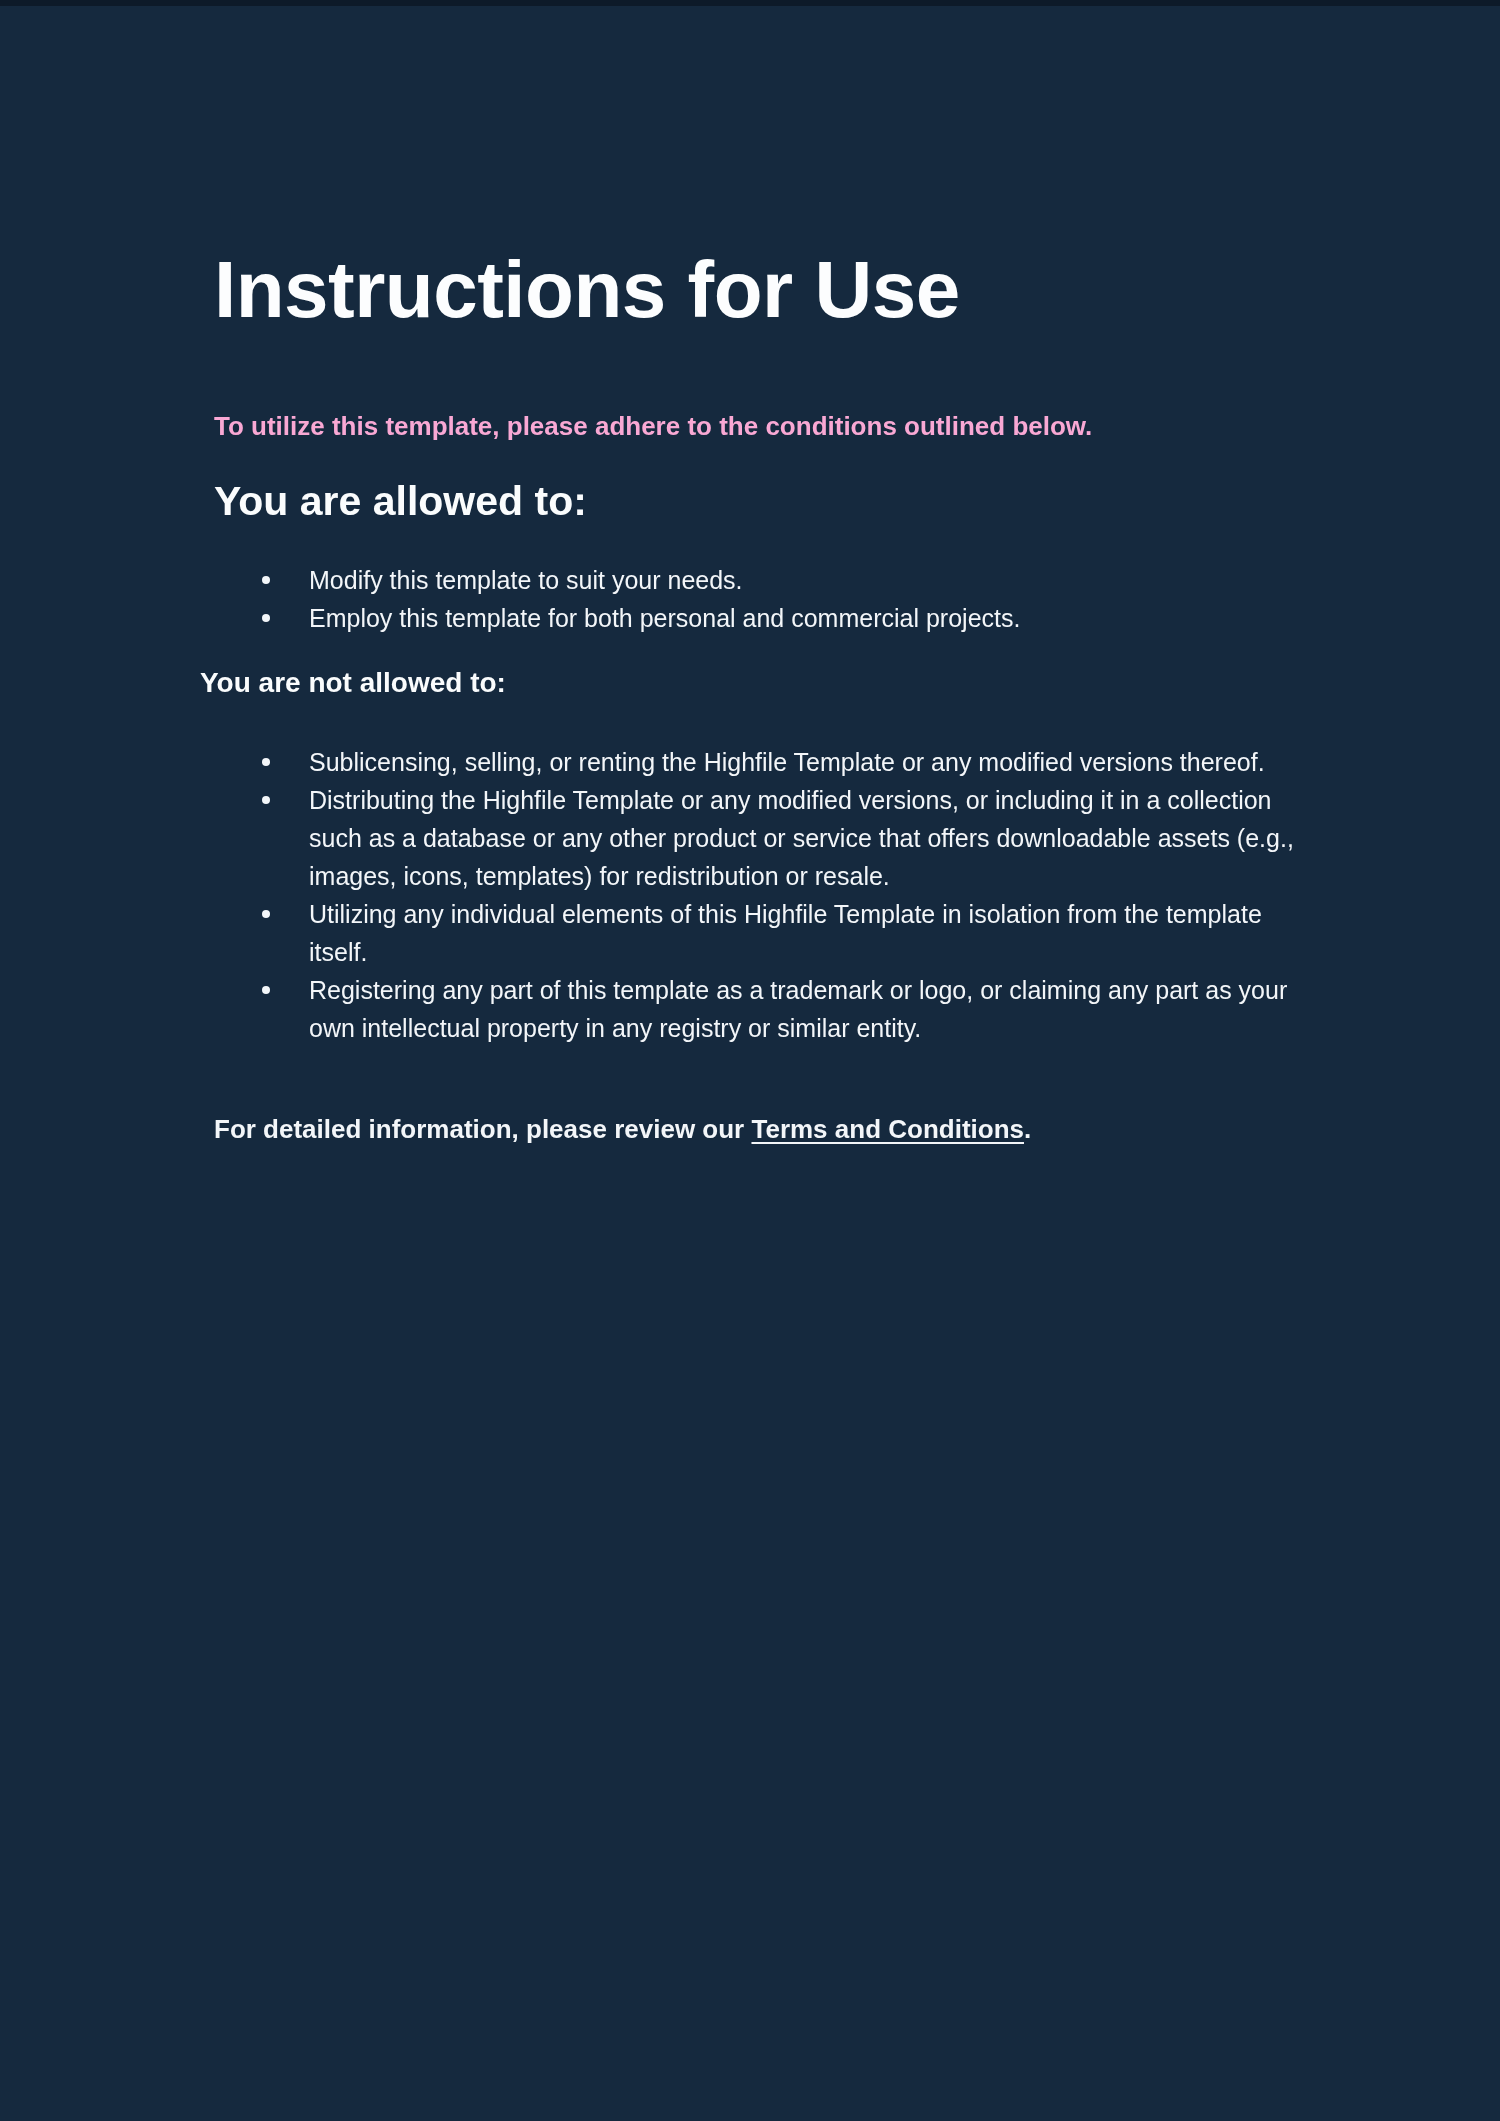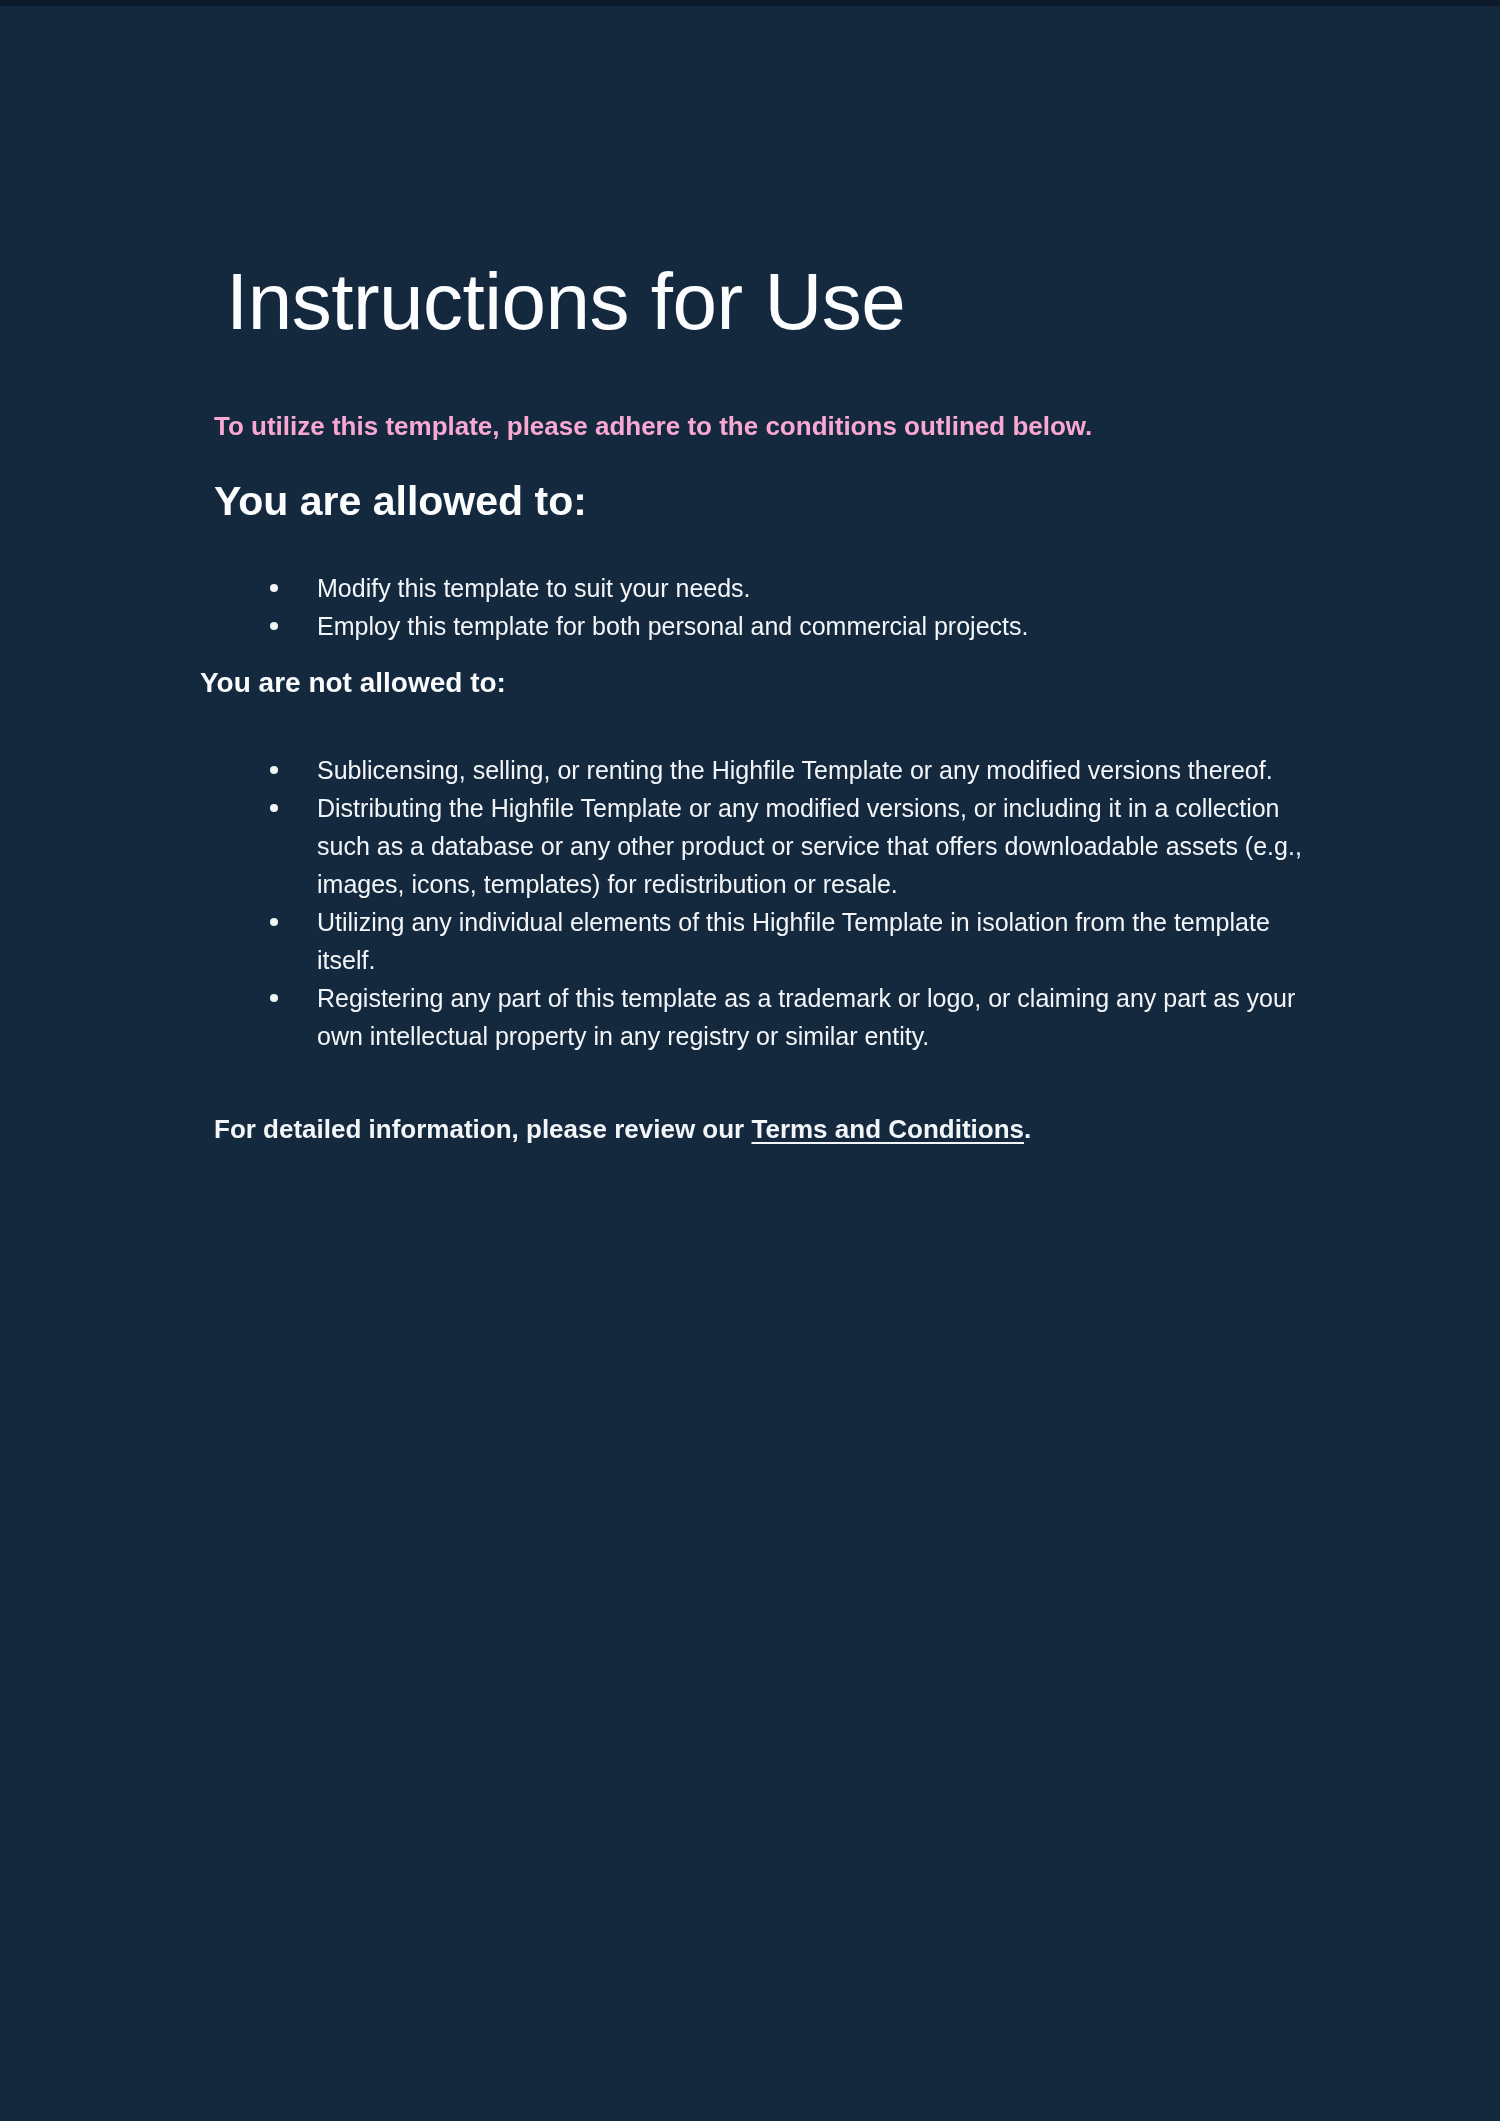--- a/index.html
+++ b/index.html
@@ -20,23 +20,23 @@
     position: absolute;
     top: 0; left: 0;
     width: 100%;
     height: 6px;
     background: #0d1a29;
   }
   .doc-title {
     position: absolute;
     top: 248px;
     left: 214px;
-    margin: 12px;
+    margin: 0;
     font-size: 80px;
-    font-weight: 400;
+    font-weight: 700;
     line-height: 1.05;
     letter-spacing: -0.5px;
     color: #fcfdfe;
     white-space: nowrap;
   }
   .intro {
     position: absolute;
     top: 408px;
     left: 214px;
     margin: 0;
@@ -64,21 +64,21 @@
     margin: 0;
     font-size: 28px;
     font-weight: 700;
     line-height: 36px;
     color: #fafcfd;
     white-space: nowrap;
   }
   ul.bullet-list {
     position: absolute;
     left: 214px;
-    margin: 12px;
+    margin: 4px;
     padding: 0;
     list-style: none;
   }
   ul.bullet-list.allowed   { top: 557px; }
   ul.bullet-list.not-allowed { top: 739px; }
   ul.bullet-list li {
     position: relative;
     padding-left: 91px;
     width: 1000px;
     font-size: 25px;

